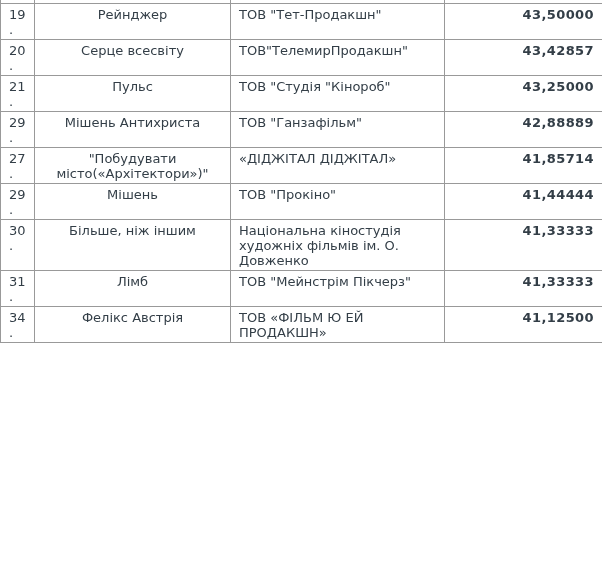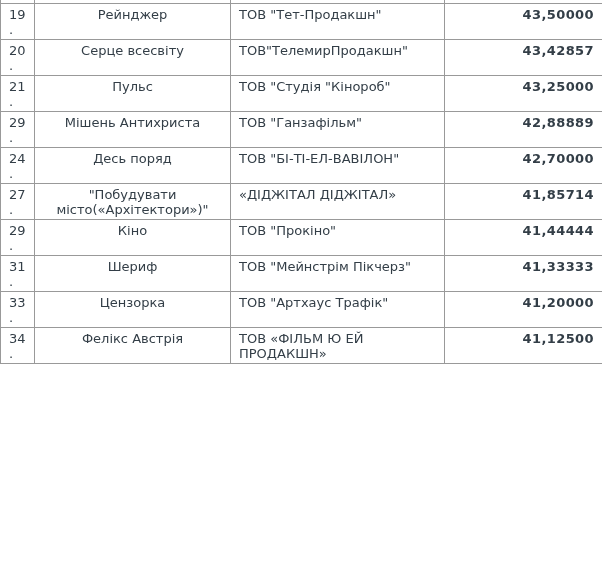--- a/index.html
+++ b/index.html
@@ -98,48 +98,42 @@
     <td class="c-company">ТОВ "Студія "Кінороб"</td>
     <td class="c-score">43,25000</td>
   </tr>
         <tr class="row">
     <td class="c-num">29.</td>
     <td class="c-title">Мішень Антихриста</td>
     <td class="c-company">ТОВ "Ганзафільм"</td>
     <td class="c-score">42,88889</td>
   </tr>
         <tr class="row">
-    <td class="c-num">24.</td>
-    <td class="c-title">Десь поряд</td>
-    <td class="c-company">ТОВ "БІ-ТІ-ЕЛ-ВАВІЛОН"</td>
-    <td class="c-score">42,70000</td>
-  </tr>
-        <tr class="row">
     <td class="c-num">27.</td>
     <td class="c-title">"Побудувати місто(«Архітектори»)"</td>
     <td class="c-company">«ДІДЖІТАЛ ДІДЖІТАЛ»</td>
     <td class="c-score">41,85714</td>
   </tr>
         <tr class="row">
     <td class="c-num">29.</td>
-    <td class="c-title">Кіно</td>
+    <td class="c-title">Мішень</td>
     <td class="c-company">ТОВ "Прокіно"</td>
     <td class="c-score">41,44444</td>
   </tr>
         <tr class="row">
-    <td class="c-num">31.</td>
-    <td class="c-title">Шериф</td>
-    <td class="c-company">ТОВ "Мейнстрім Пікчерз"</td>
+    <td class="c-num">30.</td>
+    <td class="c-title">Більше, ніж іншим</td>
+    <td class="c-company">Національна кіностудія художніх фільмів ім. О. Довженко</td>
     <td class="c-score">41,33333</td>
   </tr>
         <tr class="row">
-    <td class="c-num">33.</td>
-    <td class="c-title">Цензорка</td>
-    <td class="c-company">ТОВ "Артхаус Трафік"</td>
-    <td class="c-score">41,20000</td>
+    <td class="c-num">31.</td>
+    <td class="c-title">Лімб</td>
+    <td class="c-company">ТОВ "Мейнстрім Пікчерз"</td>
+    <td class="c-score">41,33333</td>
   </tr>
         <tr class="row">
     <td class="c-num">34.</td>
     <td class="c-title">Фелікс Австрія</td>
     <td class="c-company">ТОВ «ФІЛЬМ Ю ЕЙ ПРОДАКШН»</td>
     <td class="c-score">41,12500</td>
   </tr>
       </tbody>
   </table>
 </div>

